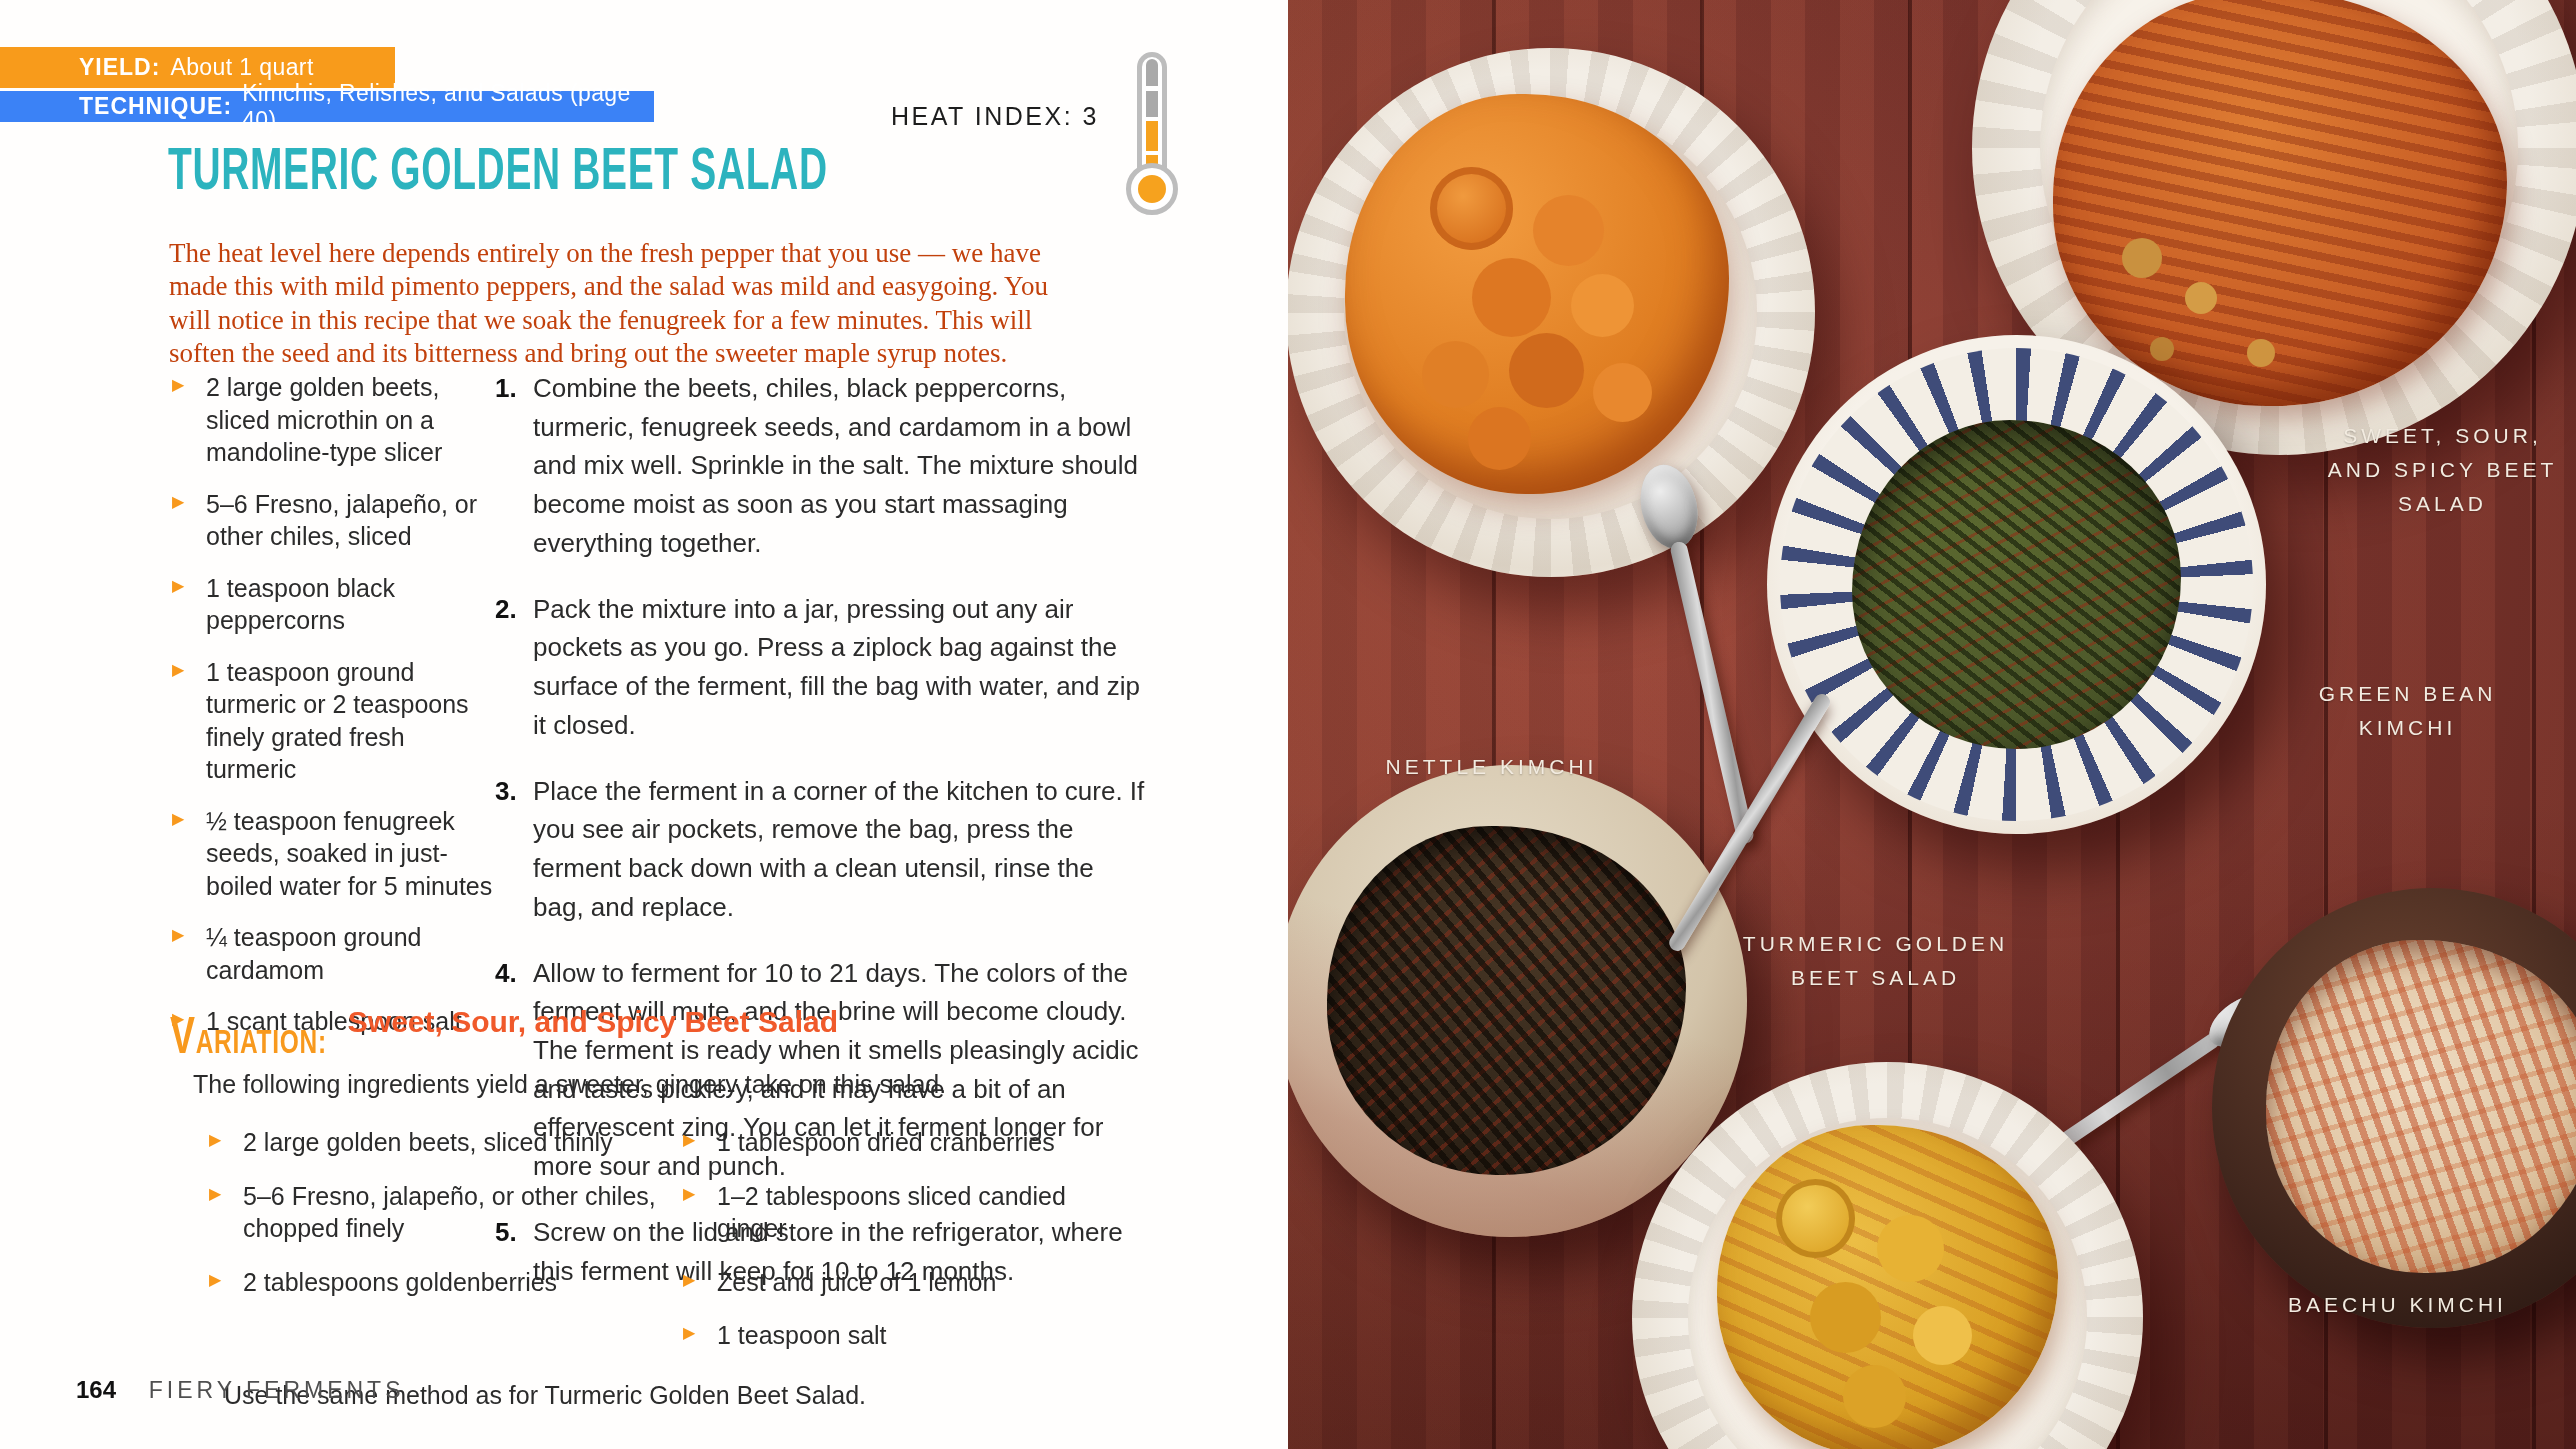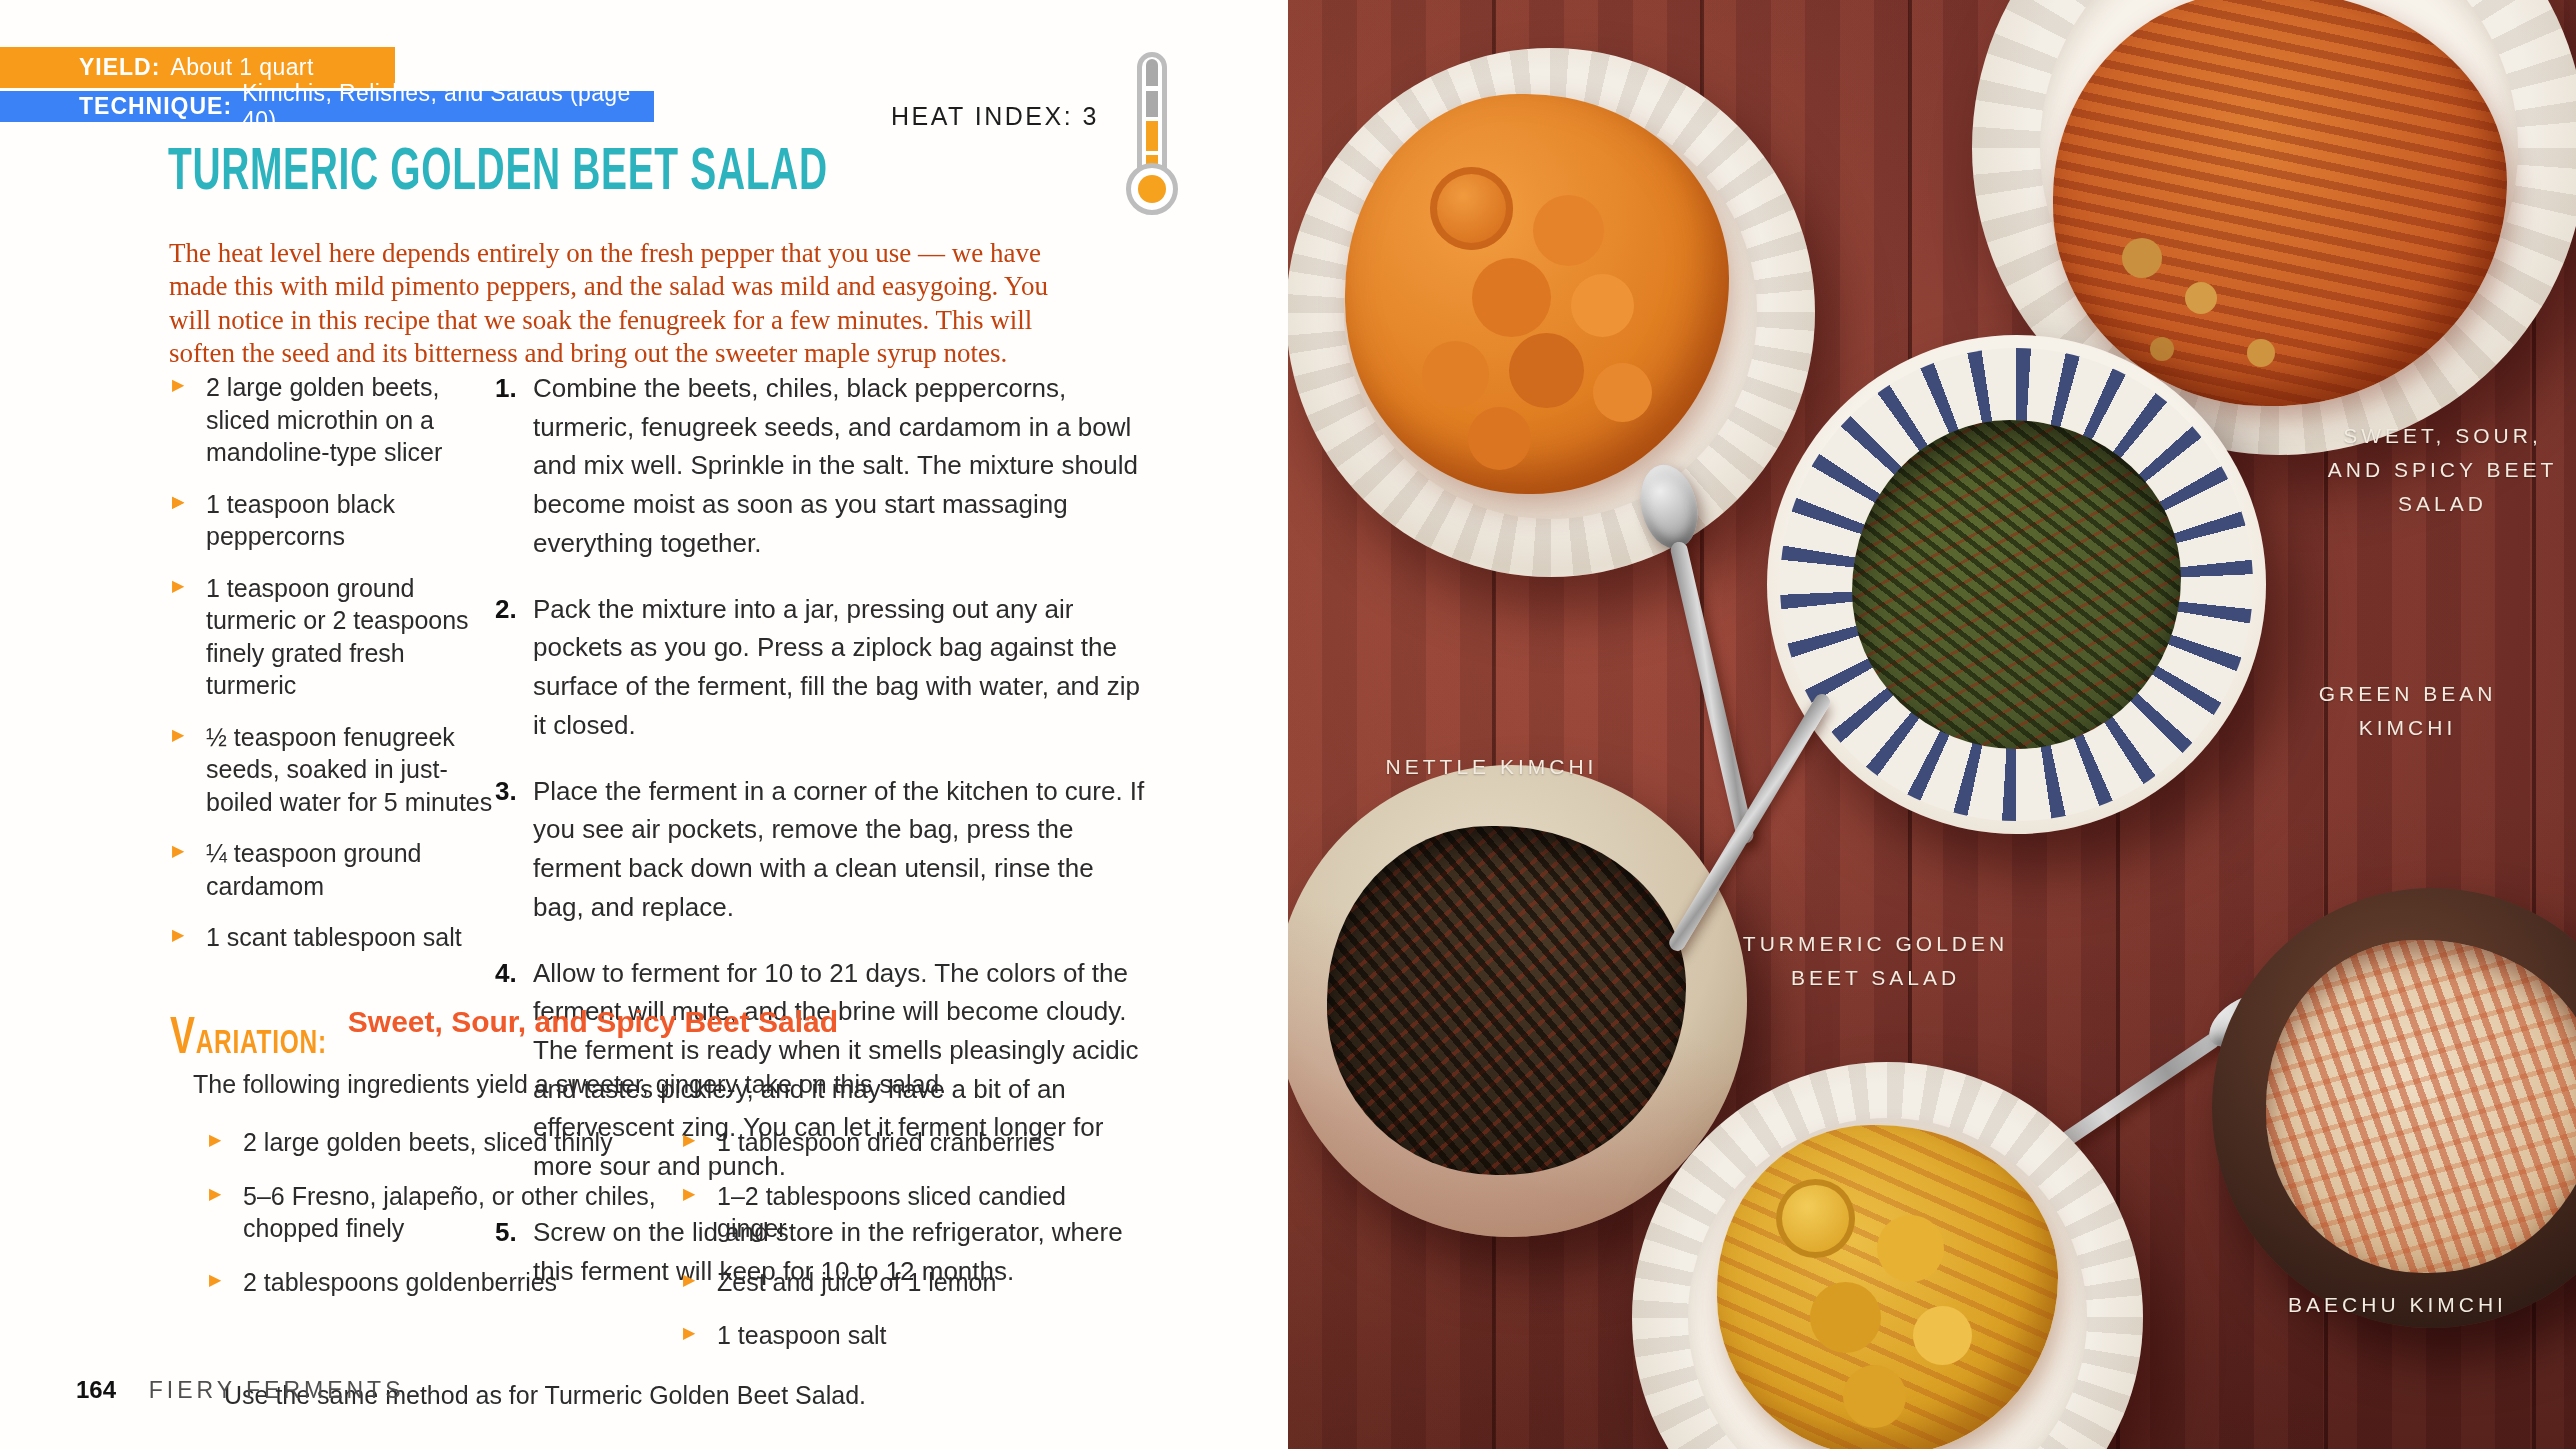--- a/index.html
+++ b/index.html
@@ -216,20 +216,21 @@
 
   <ul class="ingredients">
 
       <li>
         <span class="bullet">▶</span>
         <span>2  large golden beets, sliced microthin on a mandoline-type slicer</span>
       </li>
 
       <li>
         <span class="bullet">▶</span>
+        <span>5–6  Fresno, jalapeño, or other chiles, sliced</span>
       </li>
 
       <li>
         <span class="bullet">▶</span>
         <span>1  teaspoon black peppercorns</span>
       </li>
 
       <li>
         <span class="bullet">▶</span>
         <span>1  teaspoon ground turmeric or 2 teaspoons finely grated fresh turmeric</span>

